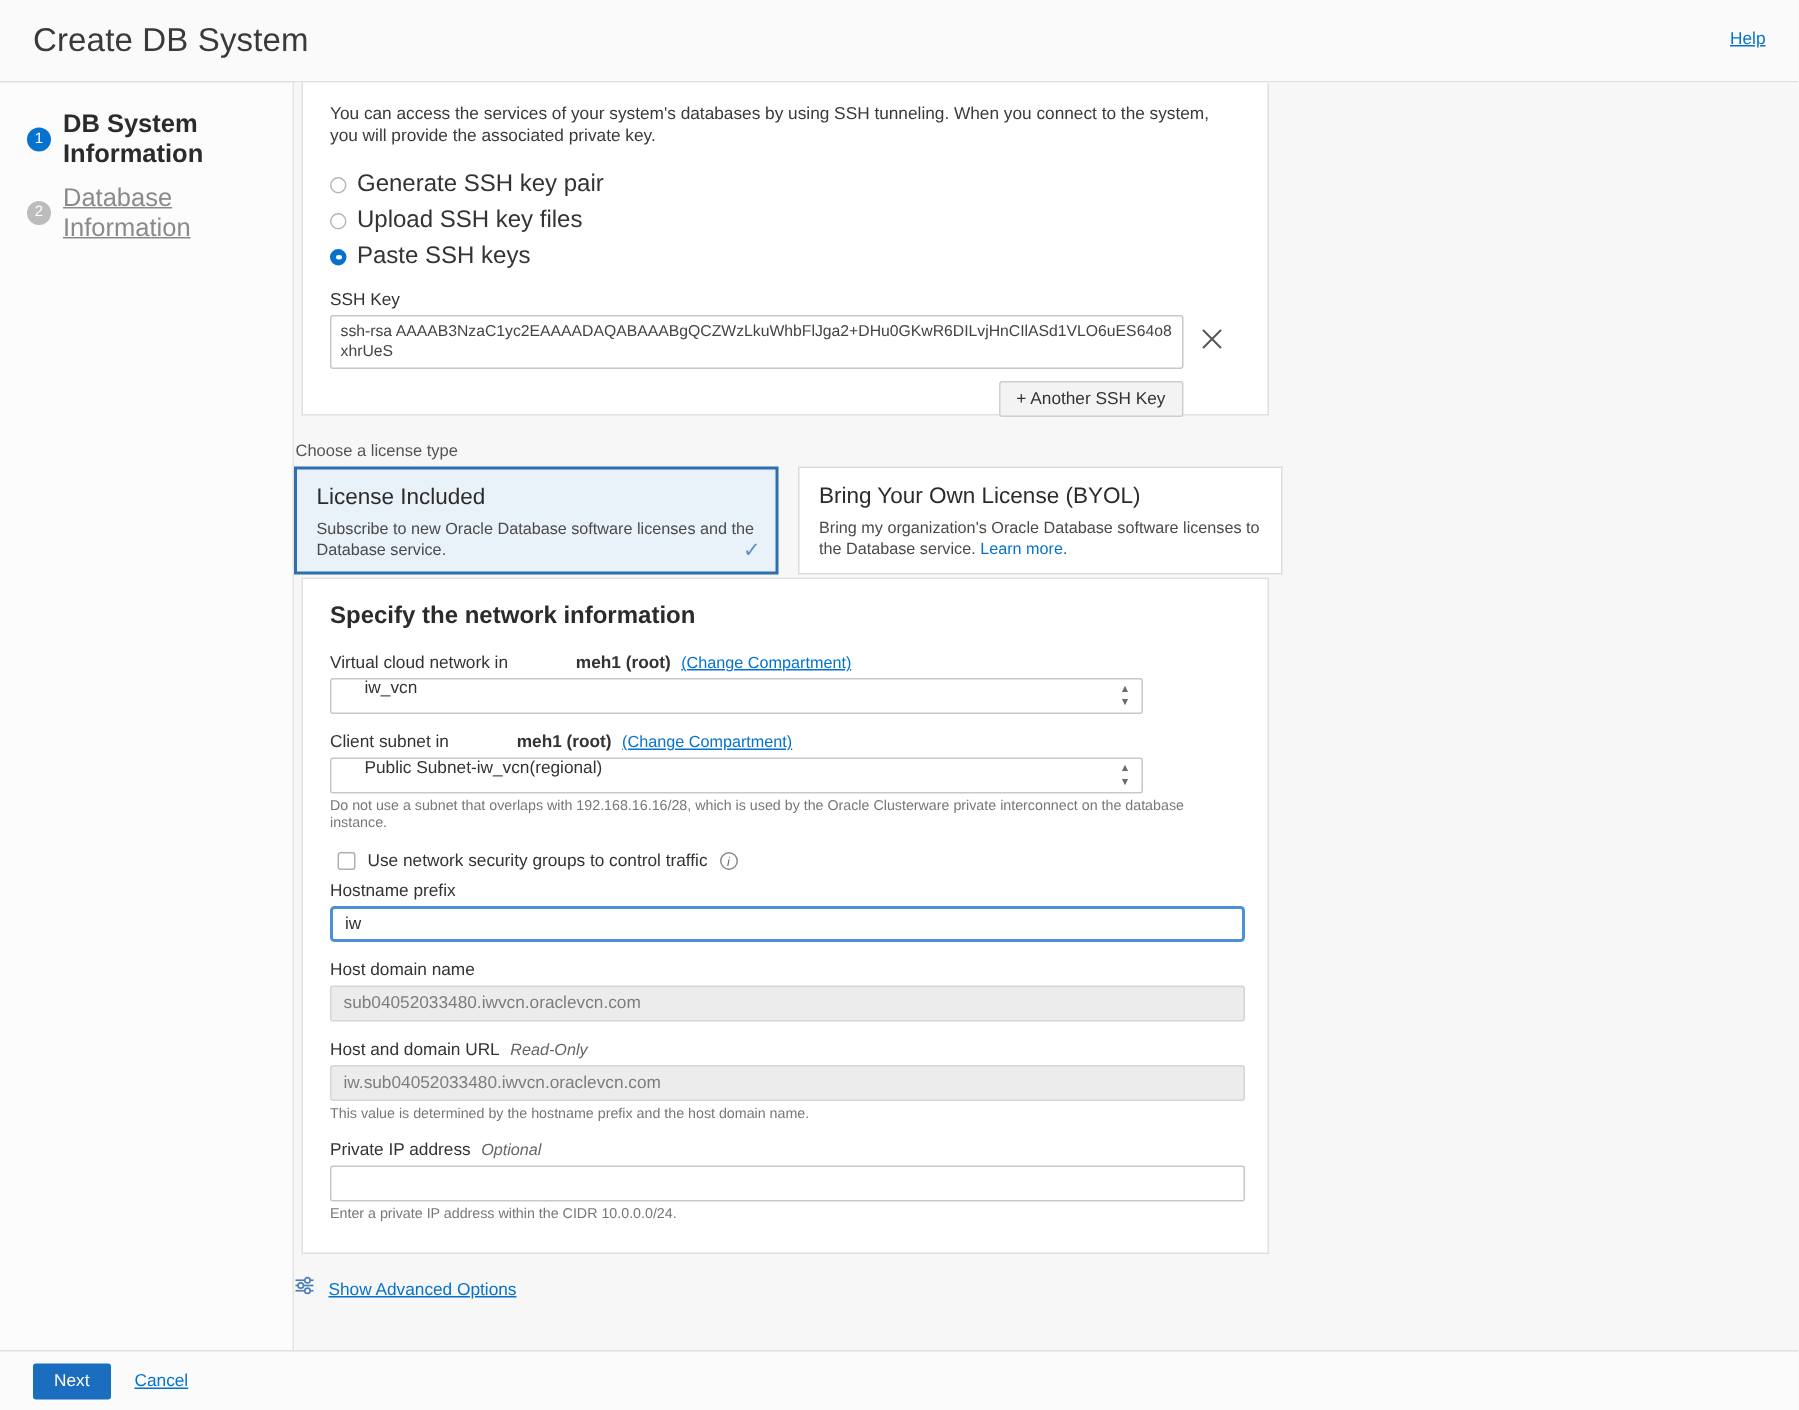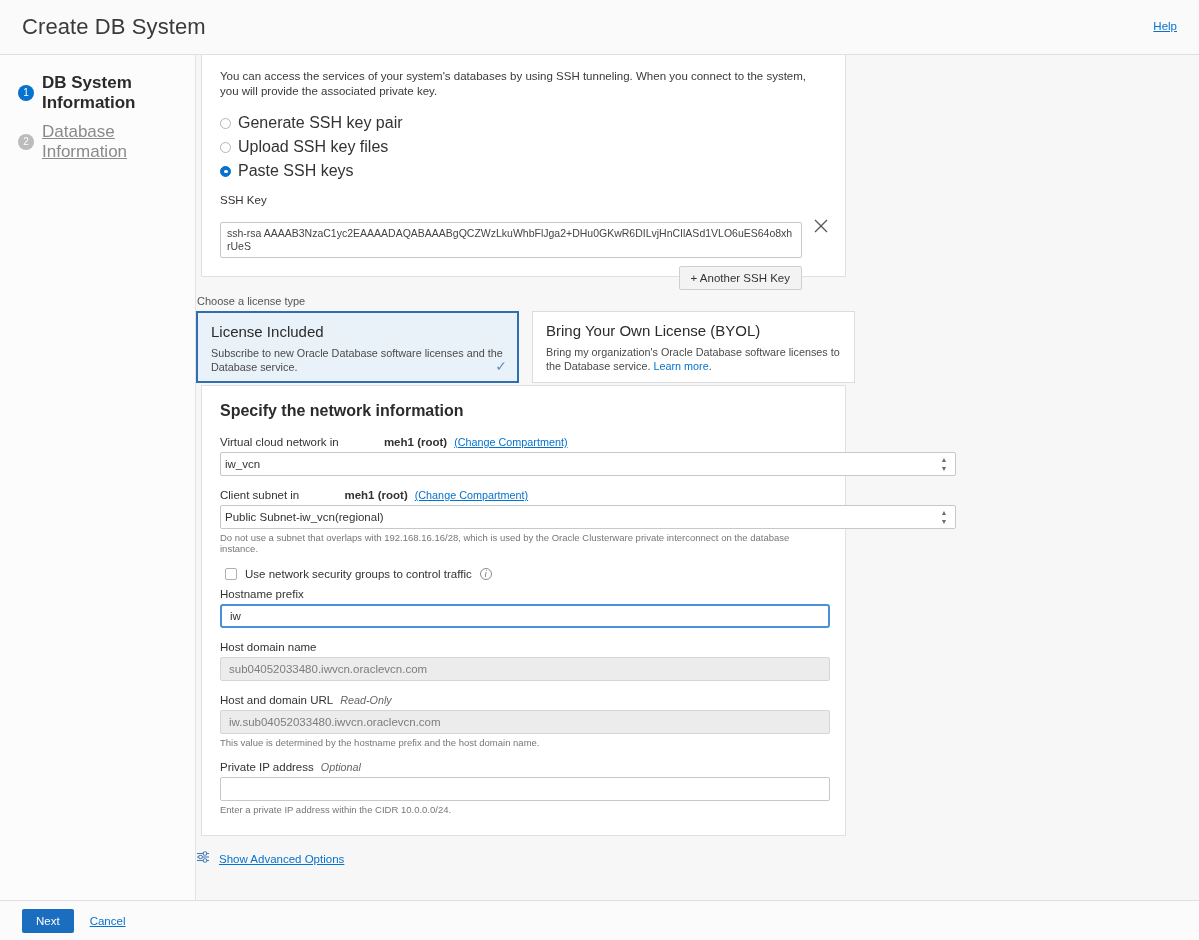--- a/index.html
+++ b/index.html
@@ -84,21 +84,21 @@
   .panel {
     background: #fff;
     border: 1px solid #e0e0e0;
     position: absolute;
   }
   .ssh-panel {
     left: 5px; top: 0px;
     width: 645px;
     height: 222px;
     border-top: none;
-    padding: 14px 15px 0 18px;
+    padding: 14px 28px 0 18px;
   }
   .intro-text {
     font-size: 11.5px;
     line-height: 15px;
     color: #3a3a3a;
     max-width: 600px;
   }
   .radio-group { margin-top: 15px; }
   .radio-row {
     display: flex;
@@ -146,21 +146,20 @@
     border: 1px solid #c8c8c8;
     border-radius: 2px;
     background: #fff;
     padding: 4px 6px;
     font-size: 10.5px;
     line-height: 13px;
     color: #444;
     overflow: hidden;
     word-break: break-all;
     cursor: text;
-    margin-top: 12px;
   }
   .x-icon {
     width: 18px; height: 18px;
     margin-top: 7px;
     cursor: pointer;
     color: #555;
     display: flex; align-items: center; justify-content: center;
   }
   .another-key-row {
     display: flex;
@@ -214,28 +213,28 @@
   .net-title { font-size: 16px; color: #2b2b2b; margin-bottom: 16px; font-weight: 700; }
   .field-label {
     font-size: 11.5px; color: #333;
     margin-bottom: 4px;
     display: flex; align-items: baseline; gap: 7px;
   }
   .field-label b { font-weight: bold; margin-left: 42px; }
   .field-label .chg { color: #0572ce; text-decoration: underline; font-size: 10.8px; cursor: pointer; }
   .field-label .ro { font-style: italic; color: #666; font-size: 10.8px; }
   .select-box {
-    width: 736px; height: 24px;
+    width: 542px; height: 24px;
     border: 1px solid #c8c8c8;
     border-radius: 2px;
     background: #fff;
     font-size: 11.5px;
     color: #333;
-    display: flex; align-items: center;
-    padding: 0 4px;
+    display: flex; align-items: flex-start;
+    padding: 0 22px;
     position: relative;
     cursor: pointer;
   }
   .spinner {
     position: absolute;
     right: 7px; top: 4px;
     width: 8px; height: 15px;
     display: flex; flex-direction: column;
     justify-content: space-between;
     align-items: center;

